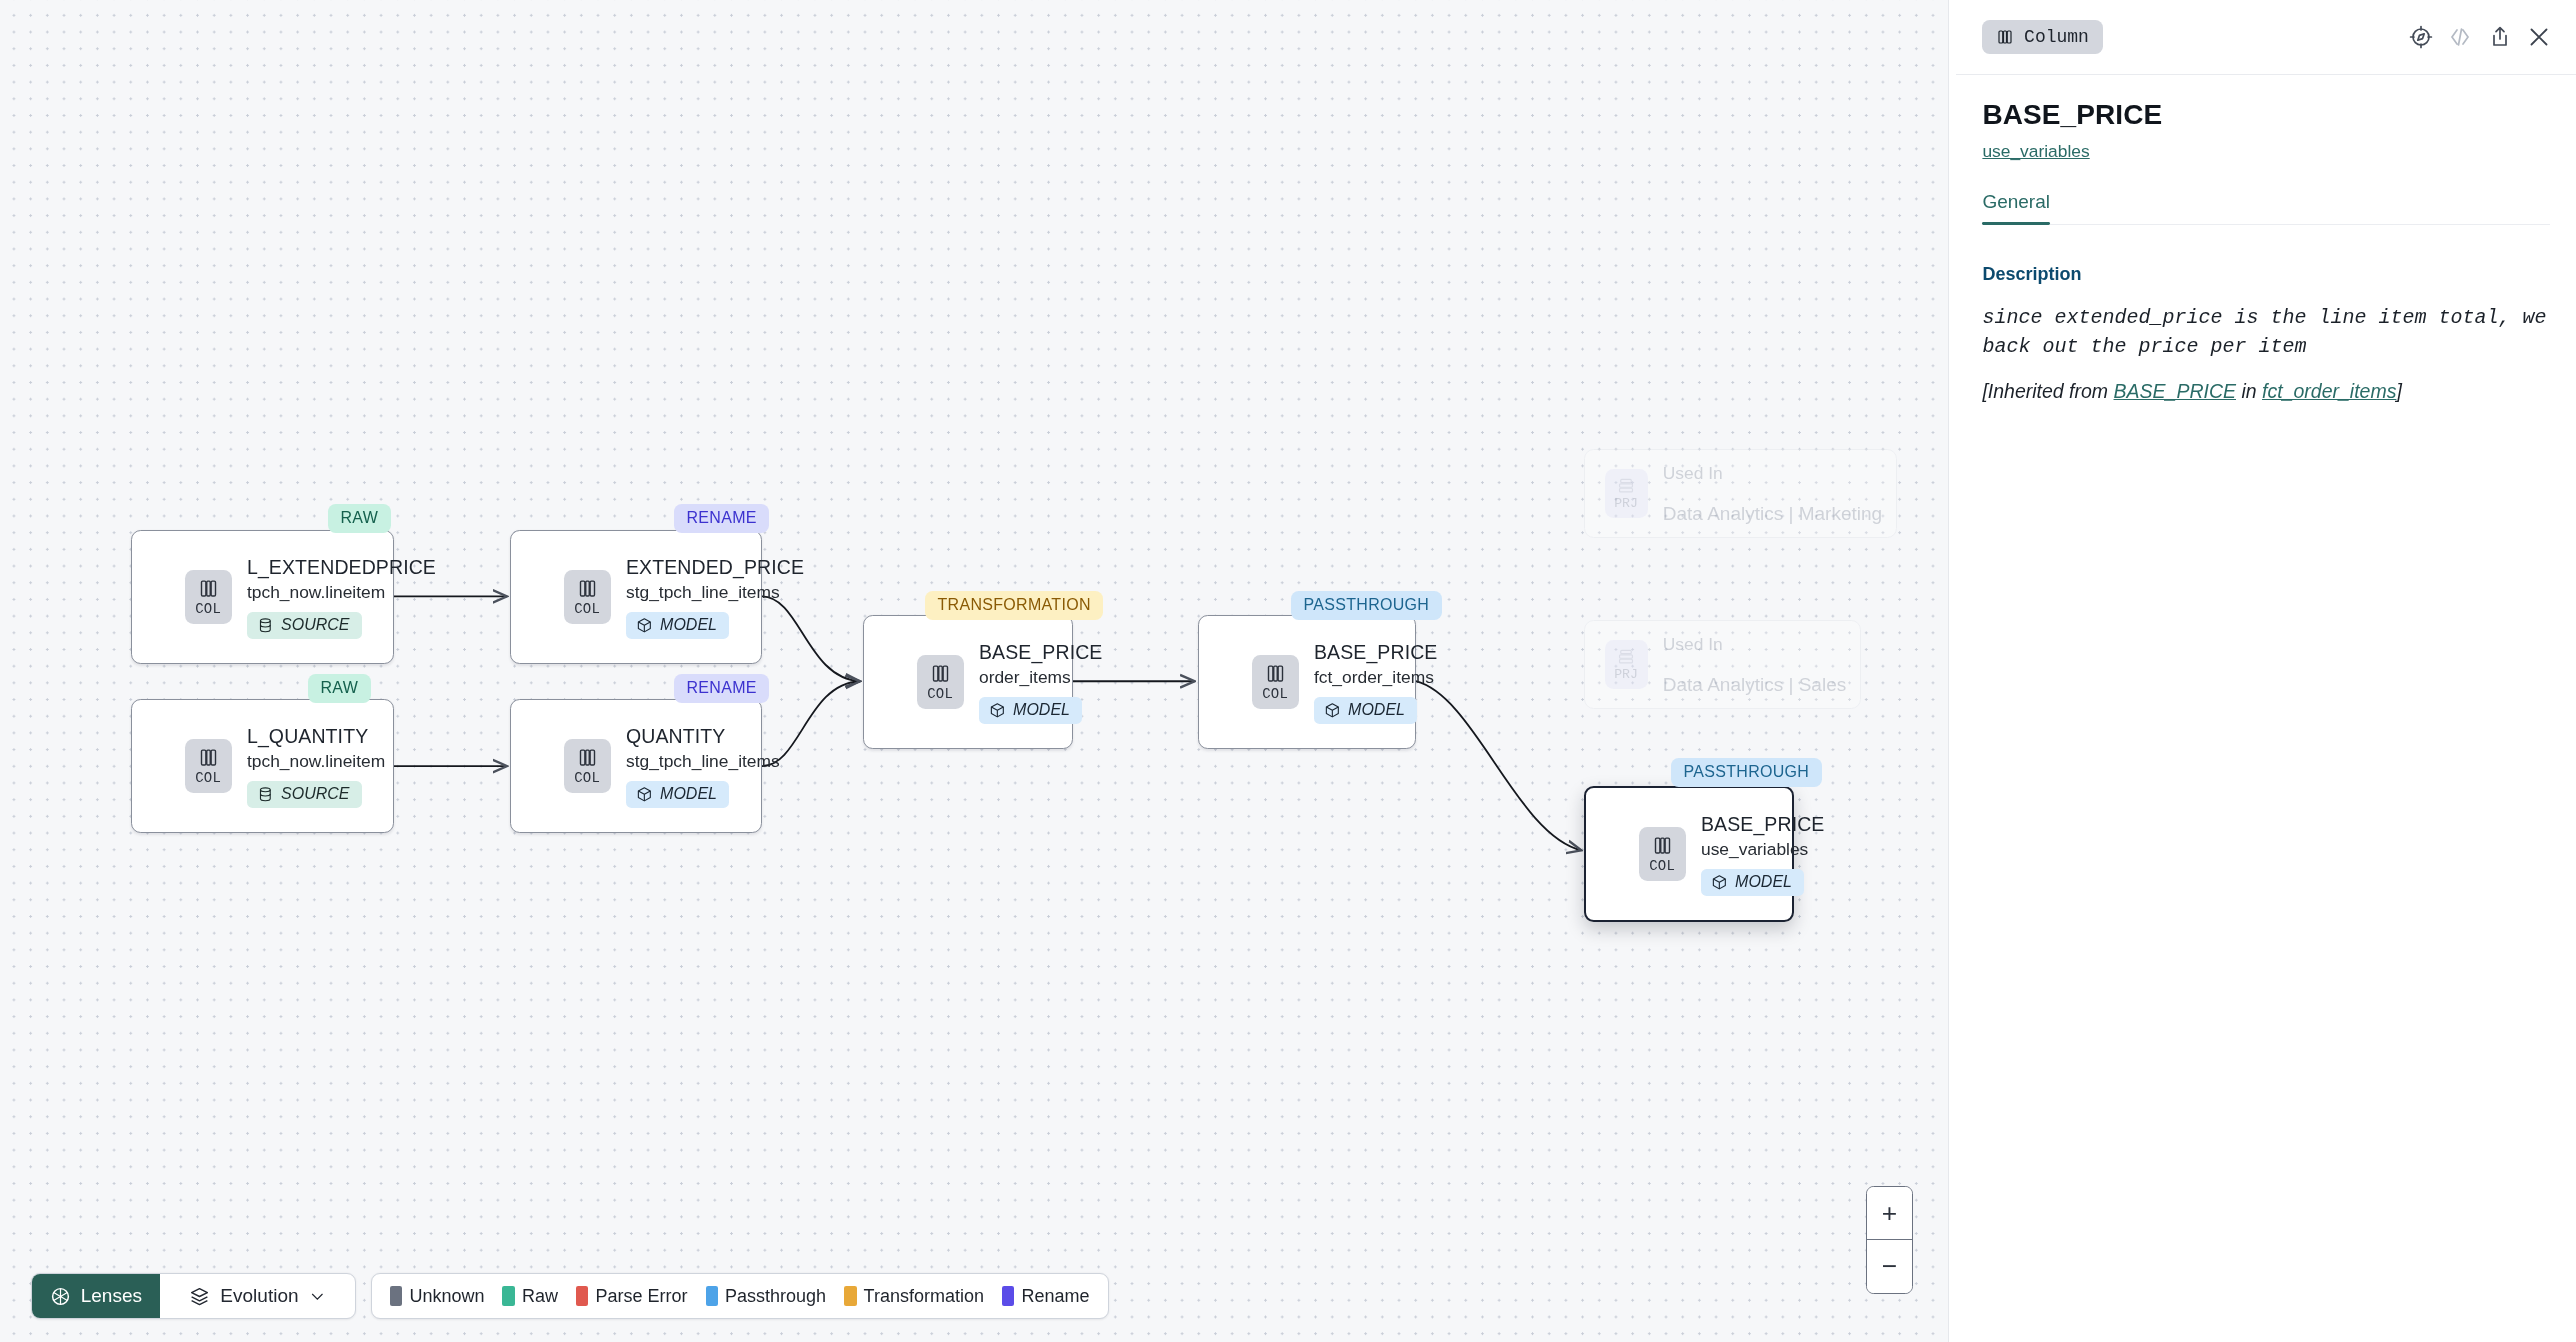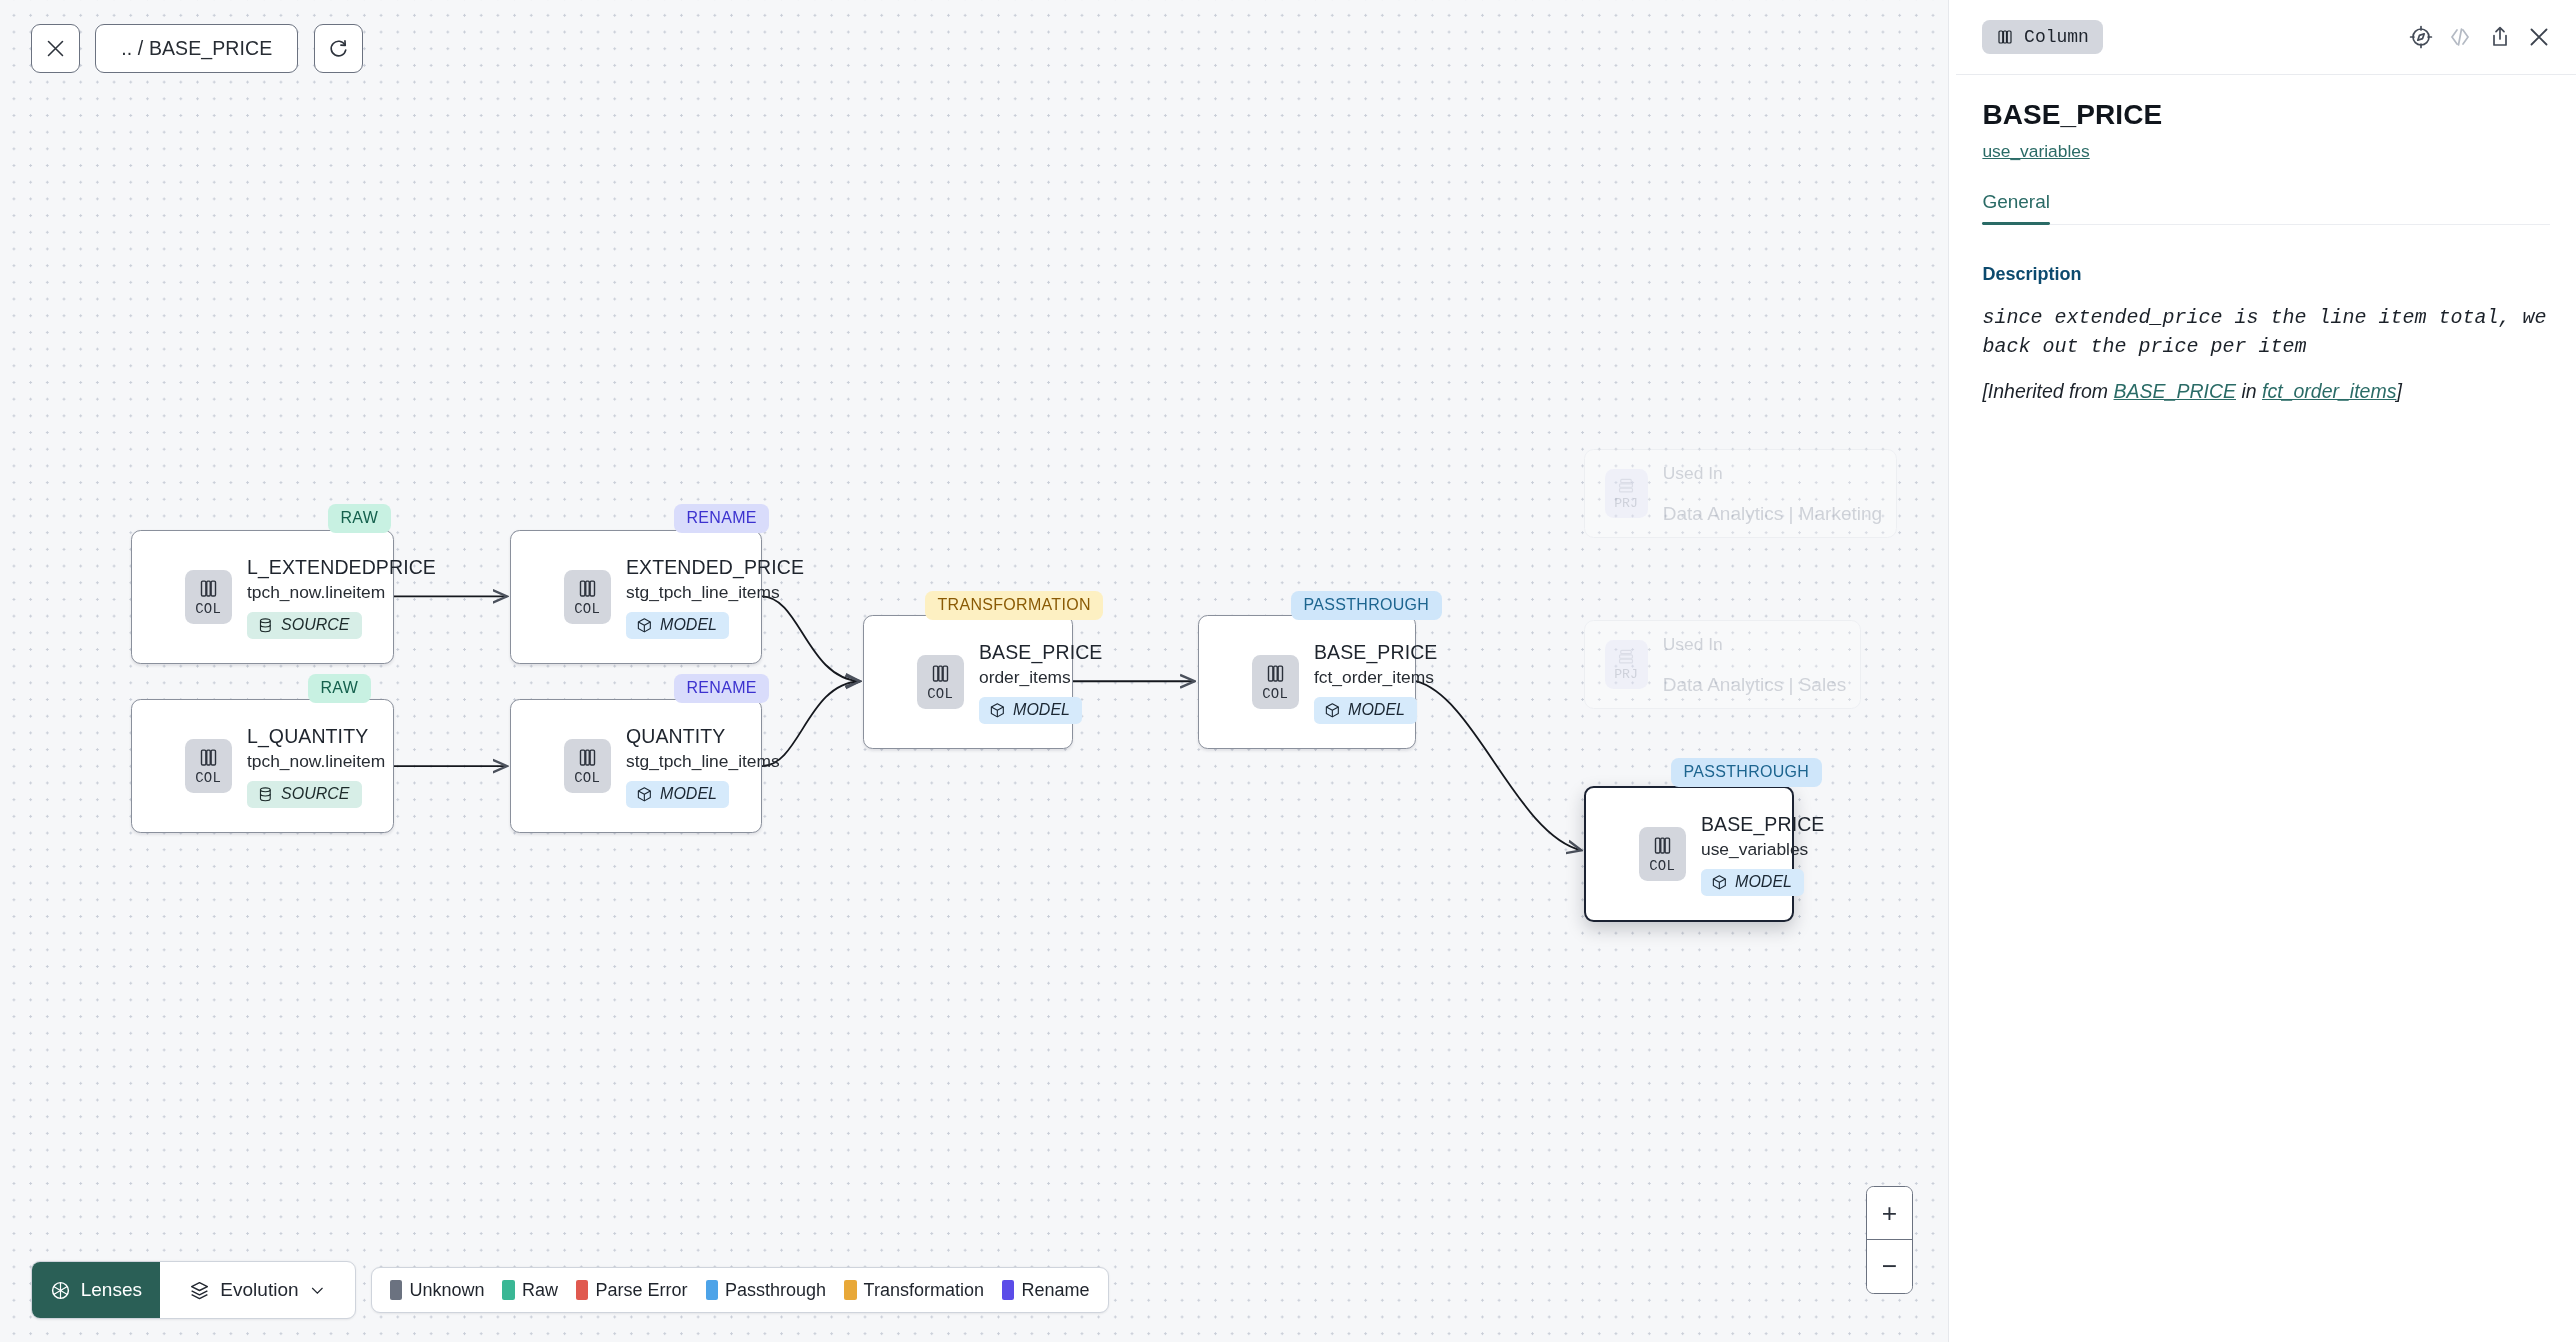--- a/index.html
+++ b/index.html
@@ -93,21 +93,21 @@
   .usedin .txt { display: flex; flex-direction: column; gap: 19px; }
   .usedin .t1 { font-size: 17.4px; color: #9aa1ad; }
   .usedin .t2 { font-size: 19px; color: #9aa1ad; white-space: nowrap; }
 
   svg.edges { position: absolute; inset: 0; width: 1948px; height: 1343px; z-index: 5; pointer-events: none; }
 
   
   .bottombar { position: absolute; left: 31px; bottom: 24px; display: flex; align-items: center; gap: 15.3px; z-index: 30; }
   .seg {
     display: flex; border: 1.1px solid #cfd4dc; border-radius: 9px; overflow: hidden;
-    background: #ffffff; box-shadow: 0 0.7px 2.1px rgba(20,25,40,.08); height: 58px;
+    background: #ffffff; box-shadow: 0 0.7px 2.1px rgba(20,25,40,.08); height: 46px;
   }
   .seg-lenses {
     background: #2a5f56; color: #ffffff; display: flex; align-items: center; gap: 9.7px;
     padding: 0 18px; font-size: 19px; cursor: pointer;
   }
   .seg-evolution {
     display: flex; align-items: center; gap: 10.4px; padding: 0 29px; font-size: 19px; color: #232831; cursor: pointer;
   }
   .legend {
     display: flex; align-items: center; gap: 18px; height: 46px;
@@ -172,34 +172,20 @@
       <g id="edge-paths" fill="none" stroke="#15181e" stroke-width="2.6" marker-end="url(#arw)">
           <path d="M 566 857 L 729 857"></path>
           <path d="M 566 1101 L 729 1101"></path>
           <path d="M 1095 857 C 1150 857, 1160 975, 1236 979"></path>
           <path d="M 1095 1101 C 1150 1101, 1160 982, 1236 979"></path>
           <path d="M 1542 979 L 1717 979"></path>
           <path d="M 2035 979 C 2120 1000, 2180 1200, 2273 1222"></path>
         </g>
     </svg>
 
-    <div class="toolbar">
-      <div class="tb-btn tb-sq">
-        <svg class="ic" width="21" height="21" viewBox="0 0 24 24">
-          <path d="M4 4 L20 20 M20 4 L4 20" stroke="#2d333c" stroke-width="1.8" fill="none" stroke-linecap="round"></path>
-        </svg>
-      </div>
-      <div class="tb-btn tb-crumb">.. / BASE_PRICE</div>
-      <div class="tb-btn tb-sq">
-        <svg class="ic" width="22" height="22" viewBox="0 0 24 24">
-          <path d="M19.5 7.5 A8 8 0 1 0 20.4 13.2" stroke="#2d333c" stroke-width="1.8" fill="none" stroke-linecap="round"></path>
-          <path d="M19.6 3.2 L19.9 8 L15.2 7.7" stroke="#2d333c" stroke-width="1.8" fill="none" stroke-linecap="round" stroke-linejoin="round"></path>
-        </svg>
-      </div>
-    </div>
 
     <div id="nodes-layer">
         <div class="lens-badge lens-raw" style="left: 328px; top: 504px;">RAW</div>
         <div class="node" style="left: 131px; top: 530px; width: 263px; height: 134px;">
           <div class="node-typeicon">
             <svg width="21" height="22" viewBox="0 0 24 24">
   <rect x="4" y="3" width="5" height="17" rx="1.4" fill="none" stroke="#2b313b" stroke-width="1.6"></rect>
   <rect x="10" y="3" width="4" height="17" rx="1.2" fill="none" stroke="#2b313b" stroke-width="1.6"></rect>
   <rect x="15" y="3" width="5" height="17" rx="1.4" fill="none" stroke="#2b313b" stroke-width="1.6"></rect>
 </svg>

